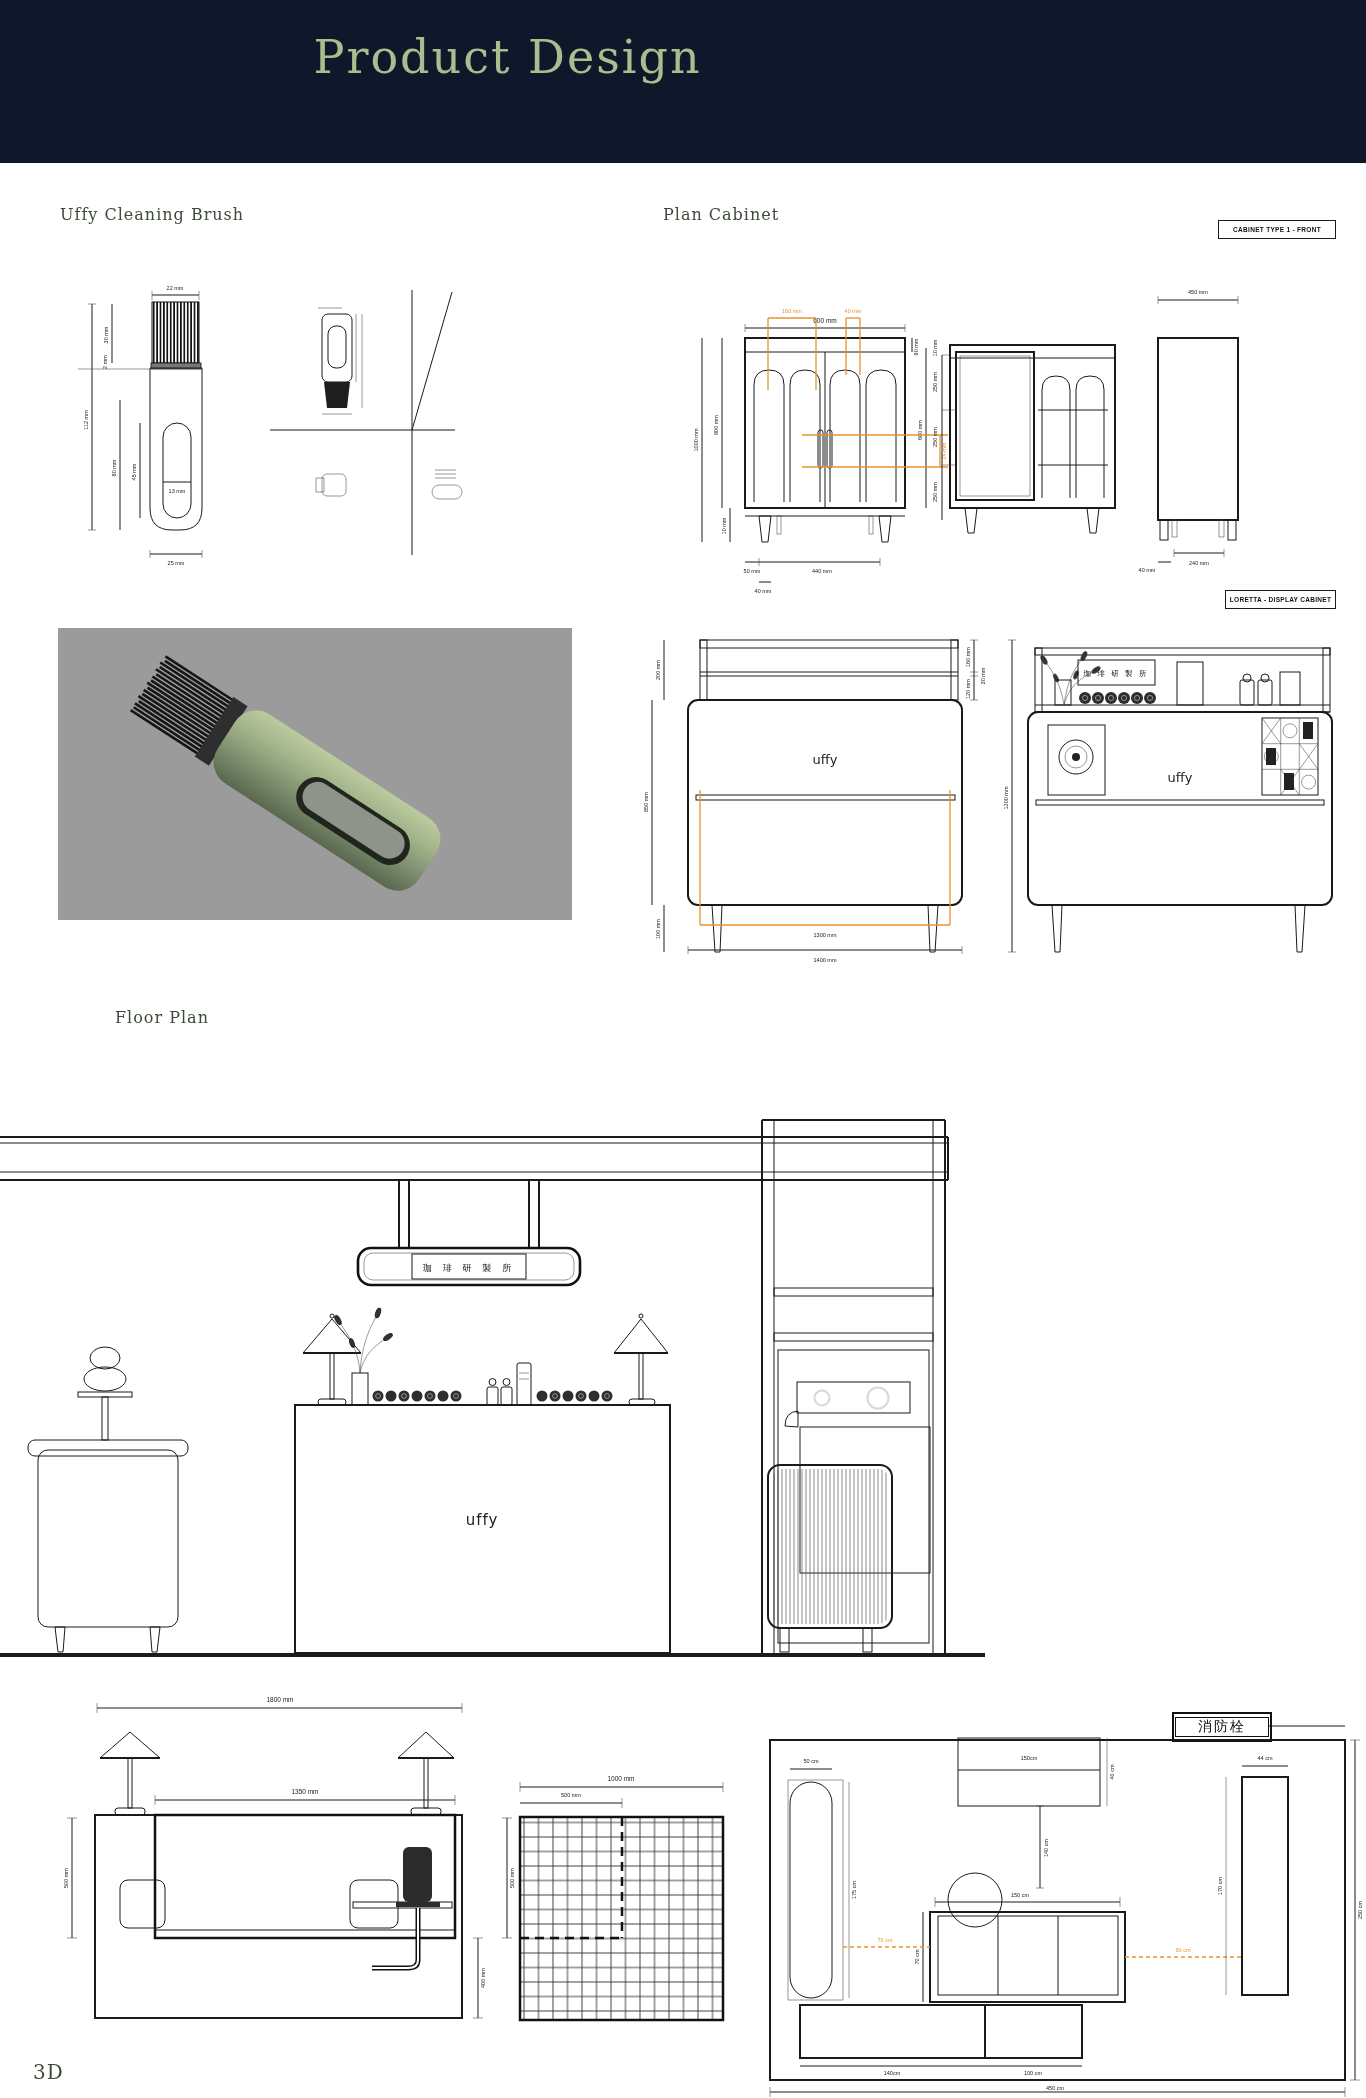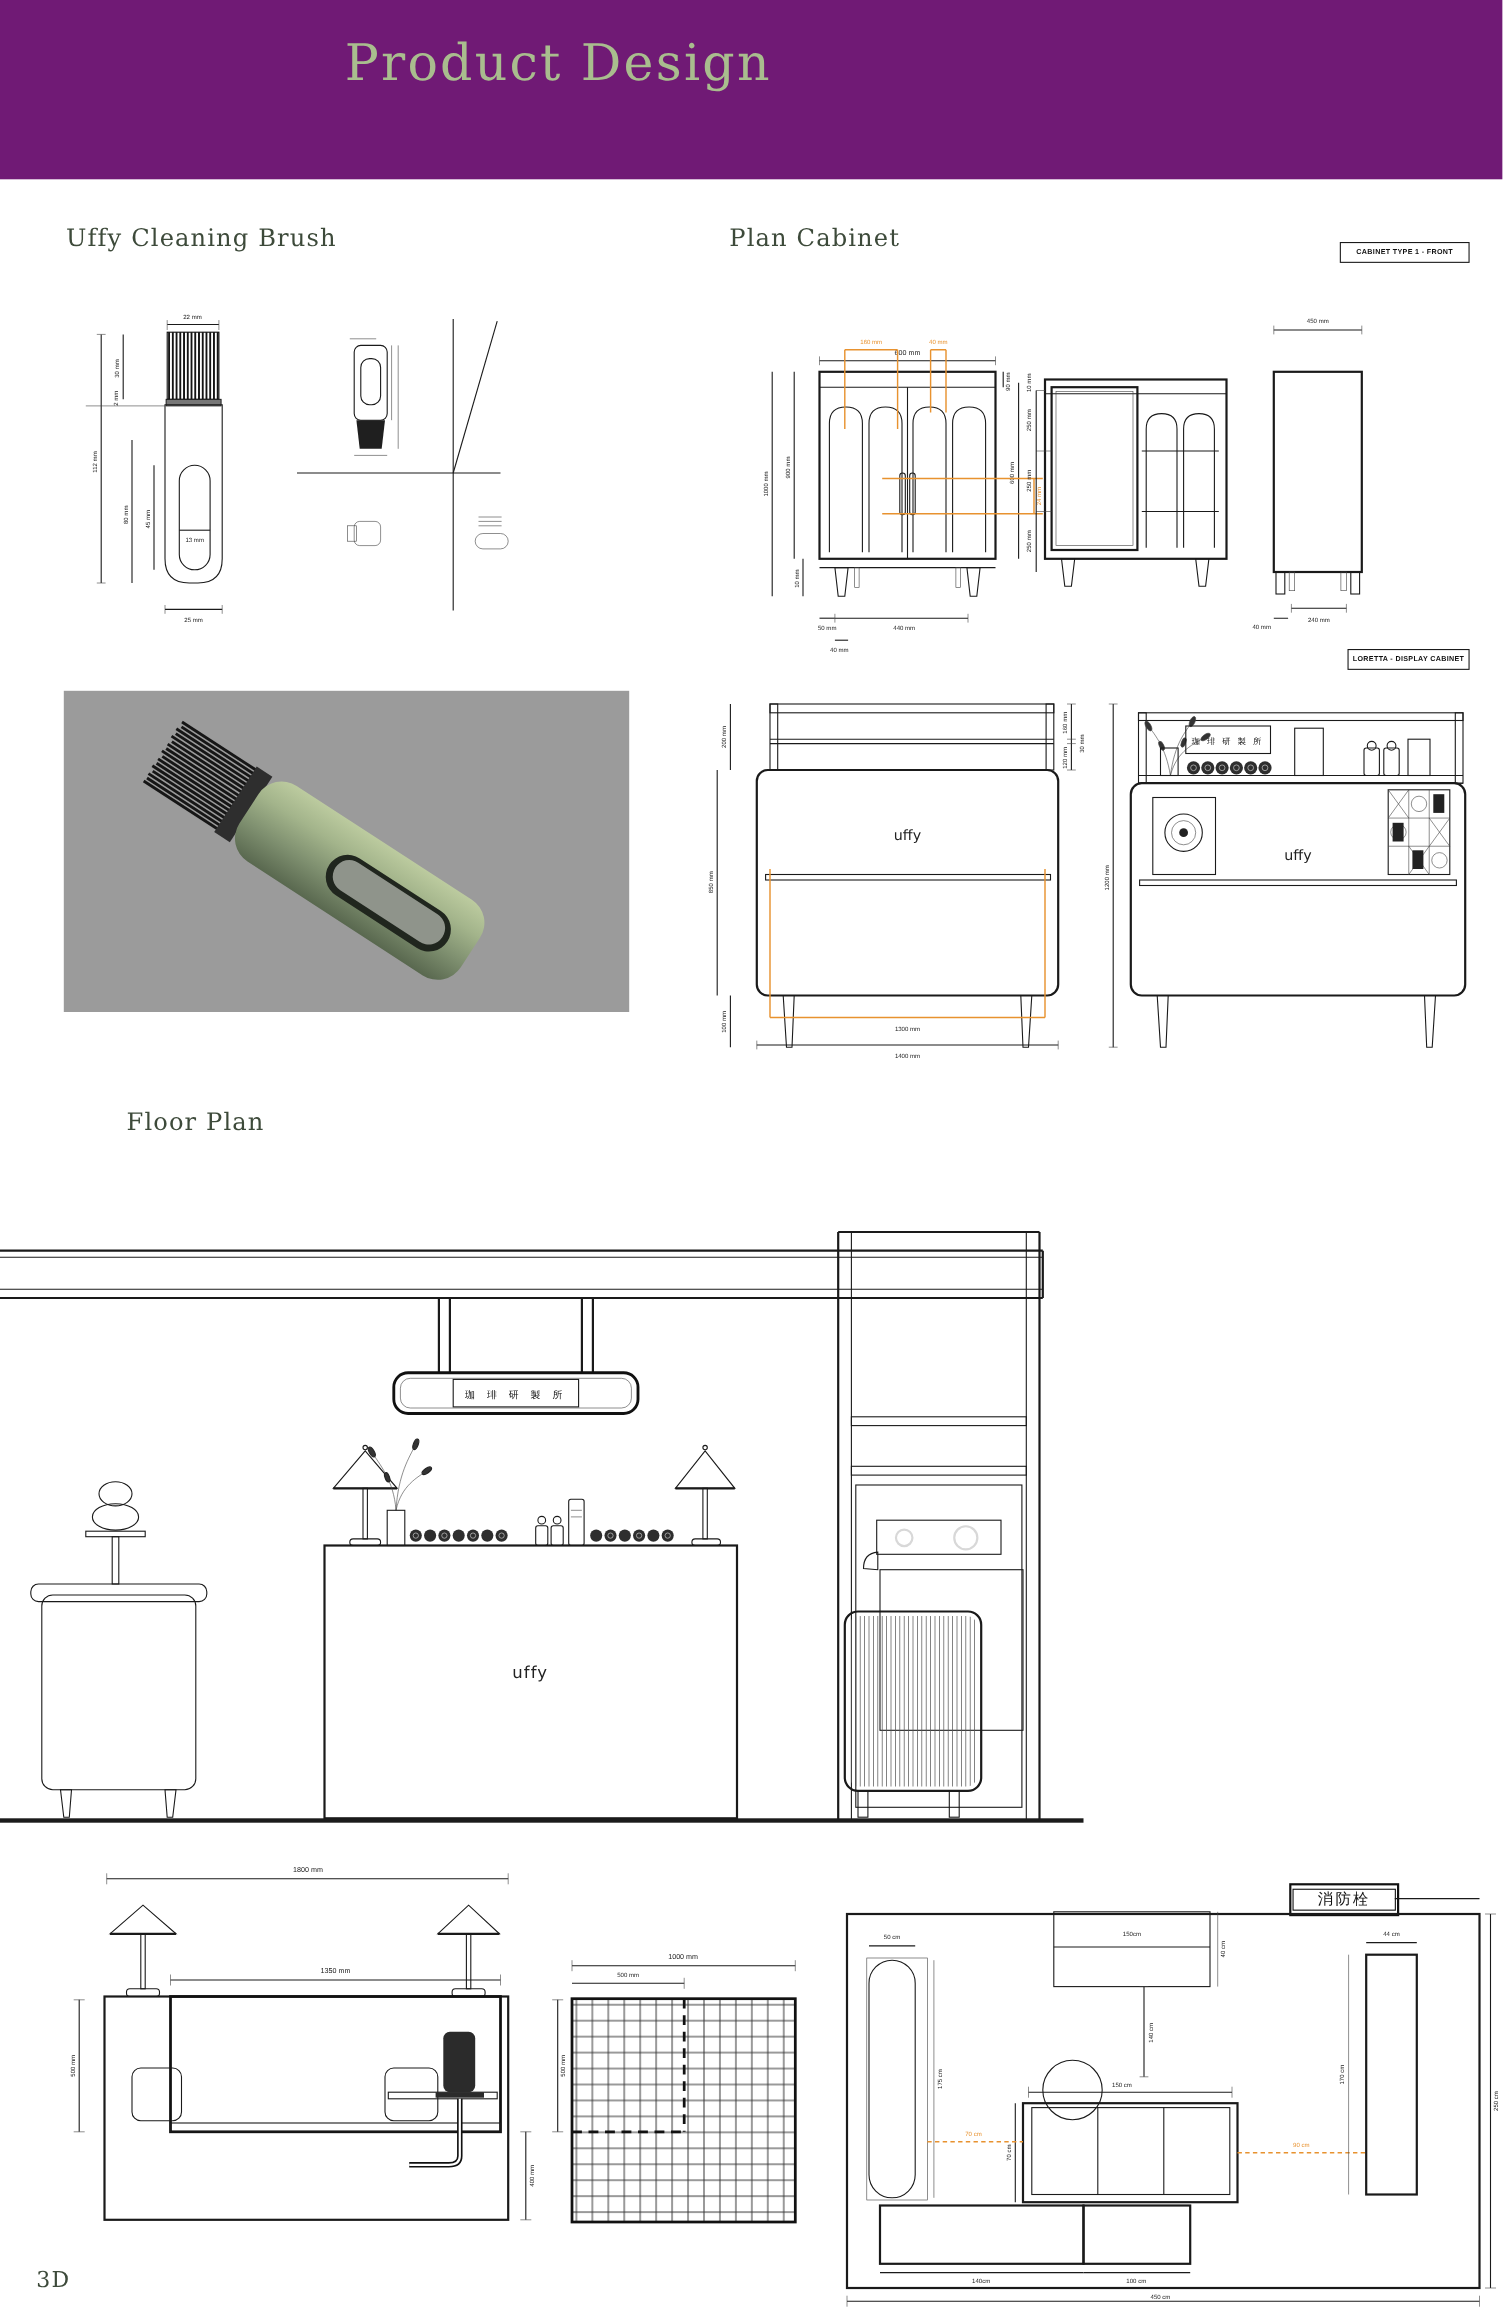--- a/index.html
+++ b/index.html
@@ -1,25 +1,25 @@
 <!DOCTYPE html>
 <html><head>
 <meta charset="utf-8">
 <style>
   html,body{margin:0;padding:0;}
   body{width:1366px;height:2098px;position:relative;background:#ffffff;overflow:hidden;
        font-family:"Liberation Sans",sans-serif;}
   .abs{position:absolute;}
   
-  .header{left:0;top:0;width:1366px;height:163px;background:#701a75;}
+  .header{left:0;top:0;width:1366px;height:163px;background:#0f172a;}
   .header-title{left:0;top:30px;width:1015px;text-align:center;
     font-family:"DejaVu Serif",serif;font-size:46px;font-weight:400;
     letter-spacing:2px;color:#a9bd8e;}
   
-  .sec-title{font-family:"DejaVu Serif",serif;color:#3d4a3a;font-size:22px;letter-spacing:1px;}
+  .sec-title{font-family:"DejaVu Serif",serif;color:#3d4a3a;font-size:16px;letter-spacing:1px;}
   .t-brush{left:60px;top:205px;}
   .t-cabinet{left:663px;top:205px;}
   .t-floor{left:115px;top:1008px;}
   .t-footer{left:33px;top:2060px;font-size:20px;}
   
   .tag{border:1.6px solid #1a1a1a;background:#fff;display:flex;align-items:center;justify-content:center;
        font:bold 6.5px "Liberation Sans",sans-serif;color:#111;letter-spacing:.3px;}
   .tag-type{left:1218px;top:220px;width:116px;height:17px;}
   .tag-loretta{left:1225px;top:590px;width:109px;height:17px;}
   .tag-fire{left:1172px;top:1712px;width:96px;height:26px;border:2px solid #111;padding:0;}

